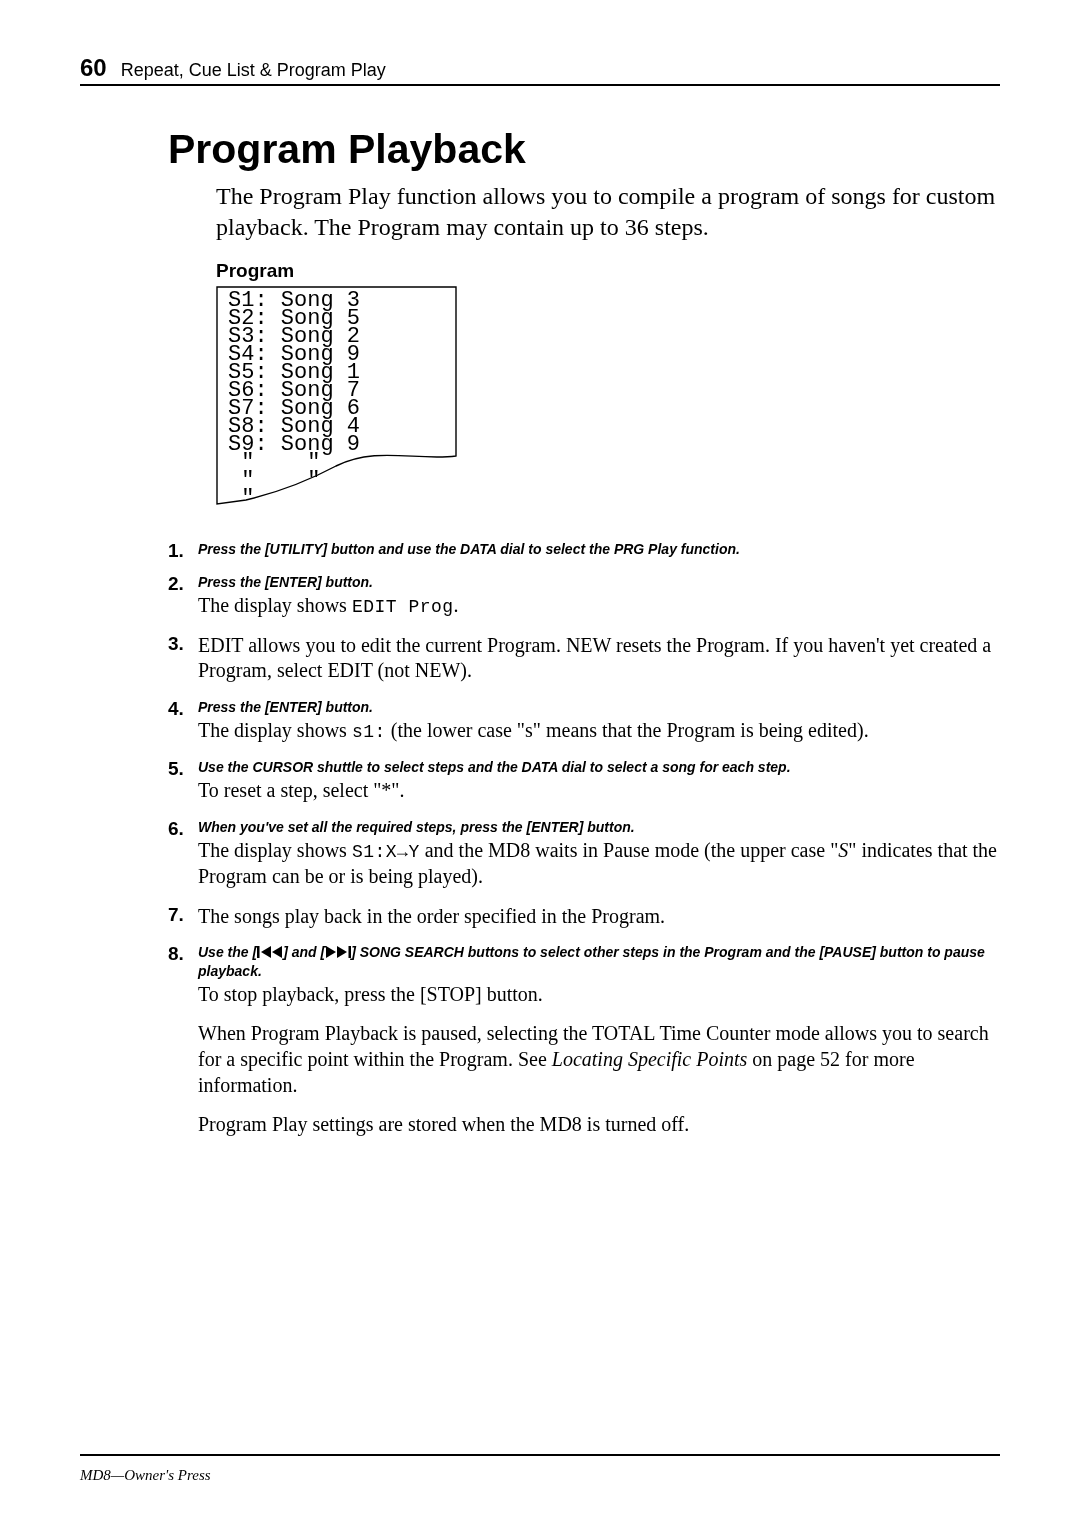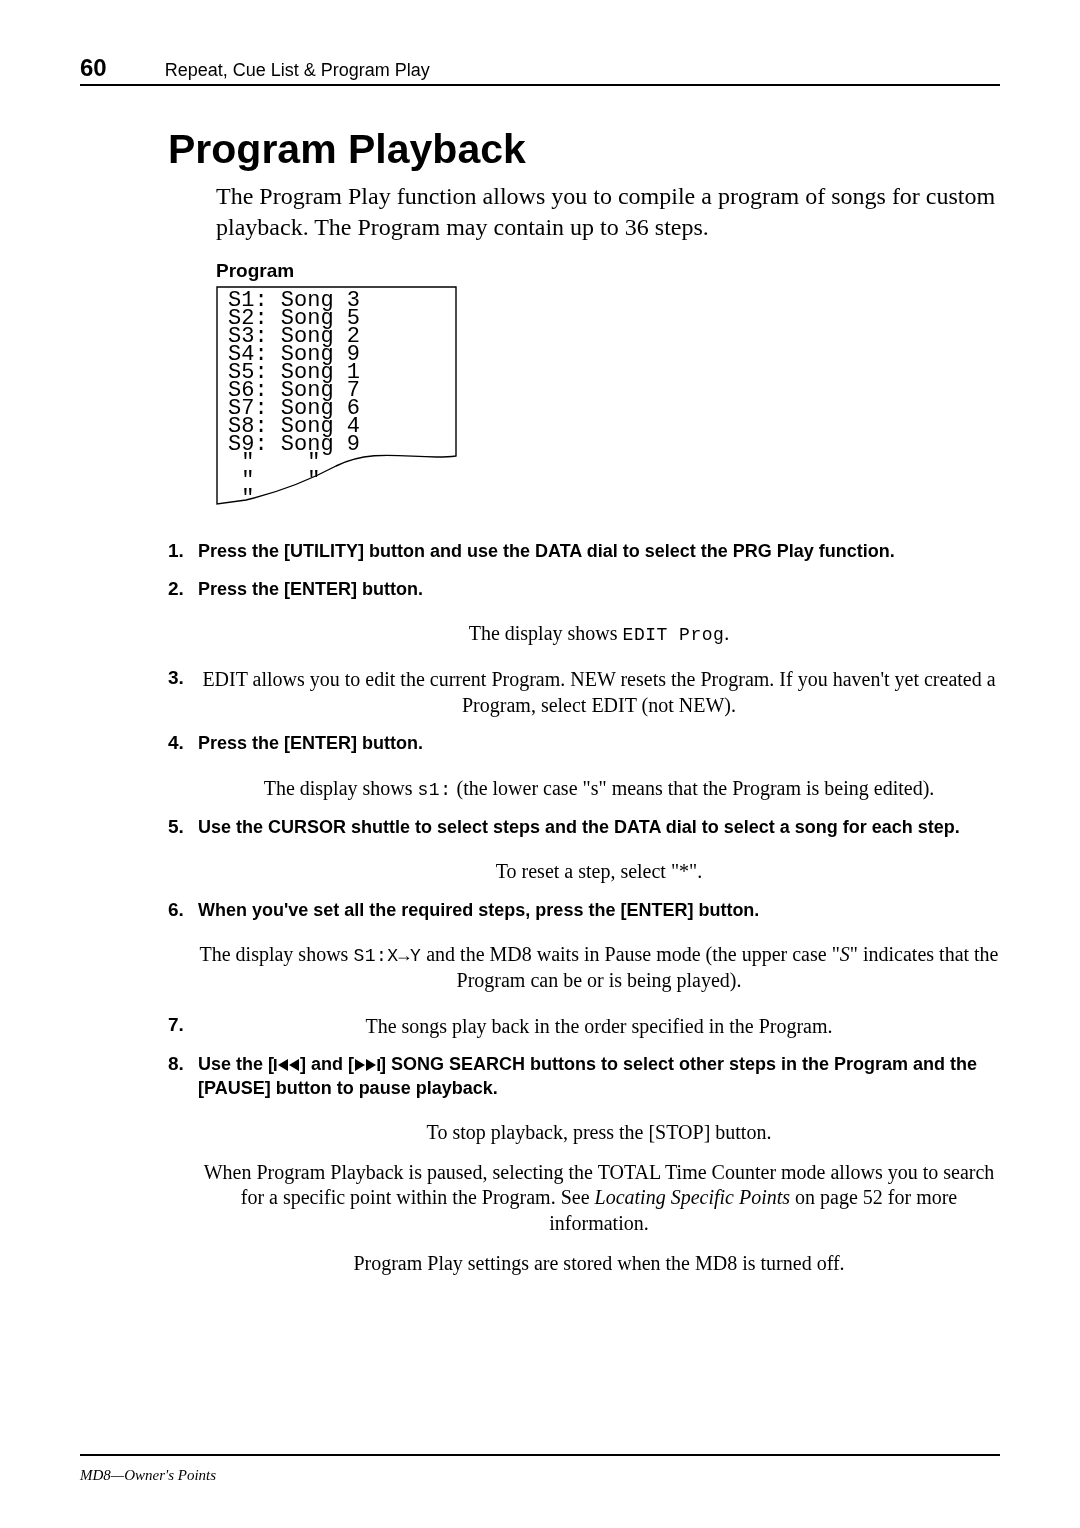--- a/index.html
+++ b/index.html
@@ -14,21 +14,20 @@
     height: 1528px;
     position: relative;
     box-sizing: border-box;
     padding: 54px 80px 40px 80px;
   }
   .header-row {
     display: flex;
     align-items: baseline;
     border-bottom: 2.5px solid #000;
     padding-bottom: 2px;
-    gap: 44px;
   }
   .page-num {
     font-family: Arial, Helvetica, sans-serif;
     font-weight: bold;
     font-size: 24px;
     margin-right: 14px;
   }
   .chapter-title {
     font-family: Arial, Helvetica, sans-serif;
     font-size: 18px;
@@ -93,28 +92,28 @@
     position: absolute;
     left: 0;
     top: 0;
     font-family: Arial, Helvetica, sans-serif;
     font-weight: bold;
     font-size: 19px;
   }
   .step-head {
     font-family: Arial, Helvetica, sans-serif;
     font-weight: bold;
-    font-size: 18px;
+    font-size: 14px;
     line-height: 1.3;
+    font-style: italic;
   }
   .step-body {
     font-size: 20px;
     line-height: 1.28;
-    margin-top: 20px;
-    text-align: center;
+    margin-top: 2px;
   }
   .step-body p { margin: 0 0 14px 0; }
   .lcd {
     font-family: "Courier New", Courier, monospace;
     font-size: 18px;
     letter-spacing: 0.5px;
   }
   .skip-icon {
     display: inline-block;
     vertical-align: -2px;
@@ -228,14 +227,14 @@
           <div class="step-body">
             <p>To stop playback, press the [STOP] button.</p>
             <p>When Program Playback is paused, selecting the TOTAL Time Counter mode allows you to search for a specific point within the Program. See <i>Locating Specific Points</i> on page 52 for more information.</p>
             <p>Program Play settings are stored when the MD8 is turned off.</p>
           </div>
         </li>
       </ol>
   </div>
 
   <div class="footer-rule"></div>
-  <div class="footer-text">MD8—Owner's Points</div>
+  <div class="footer-text">MD8—Owner's Press</div>
 </div>
 
 </body></html>

